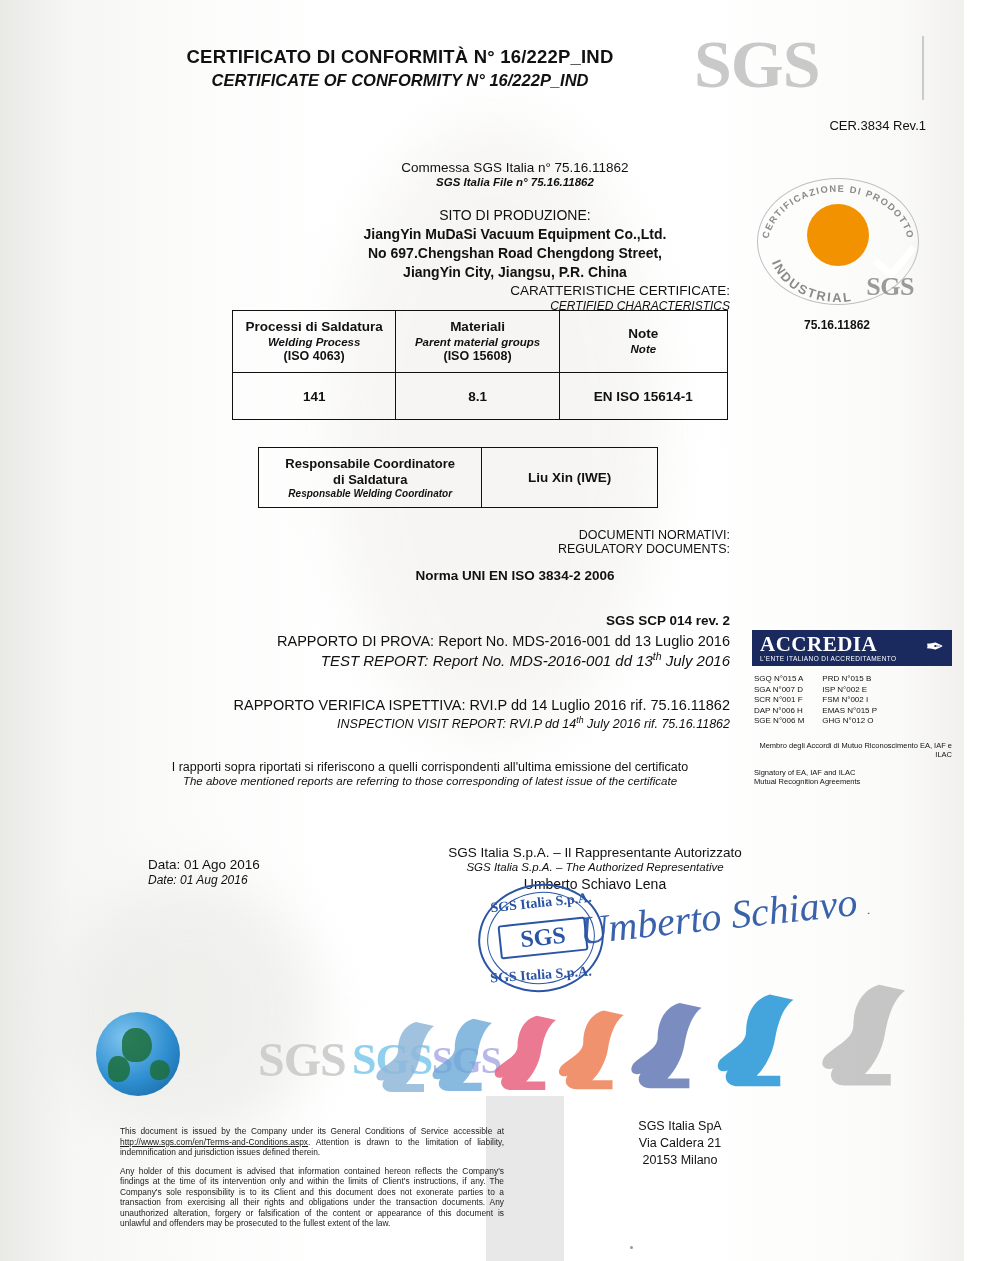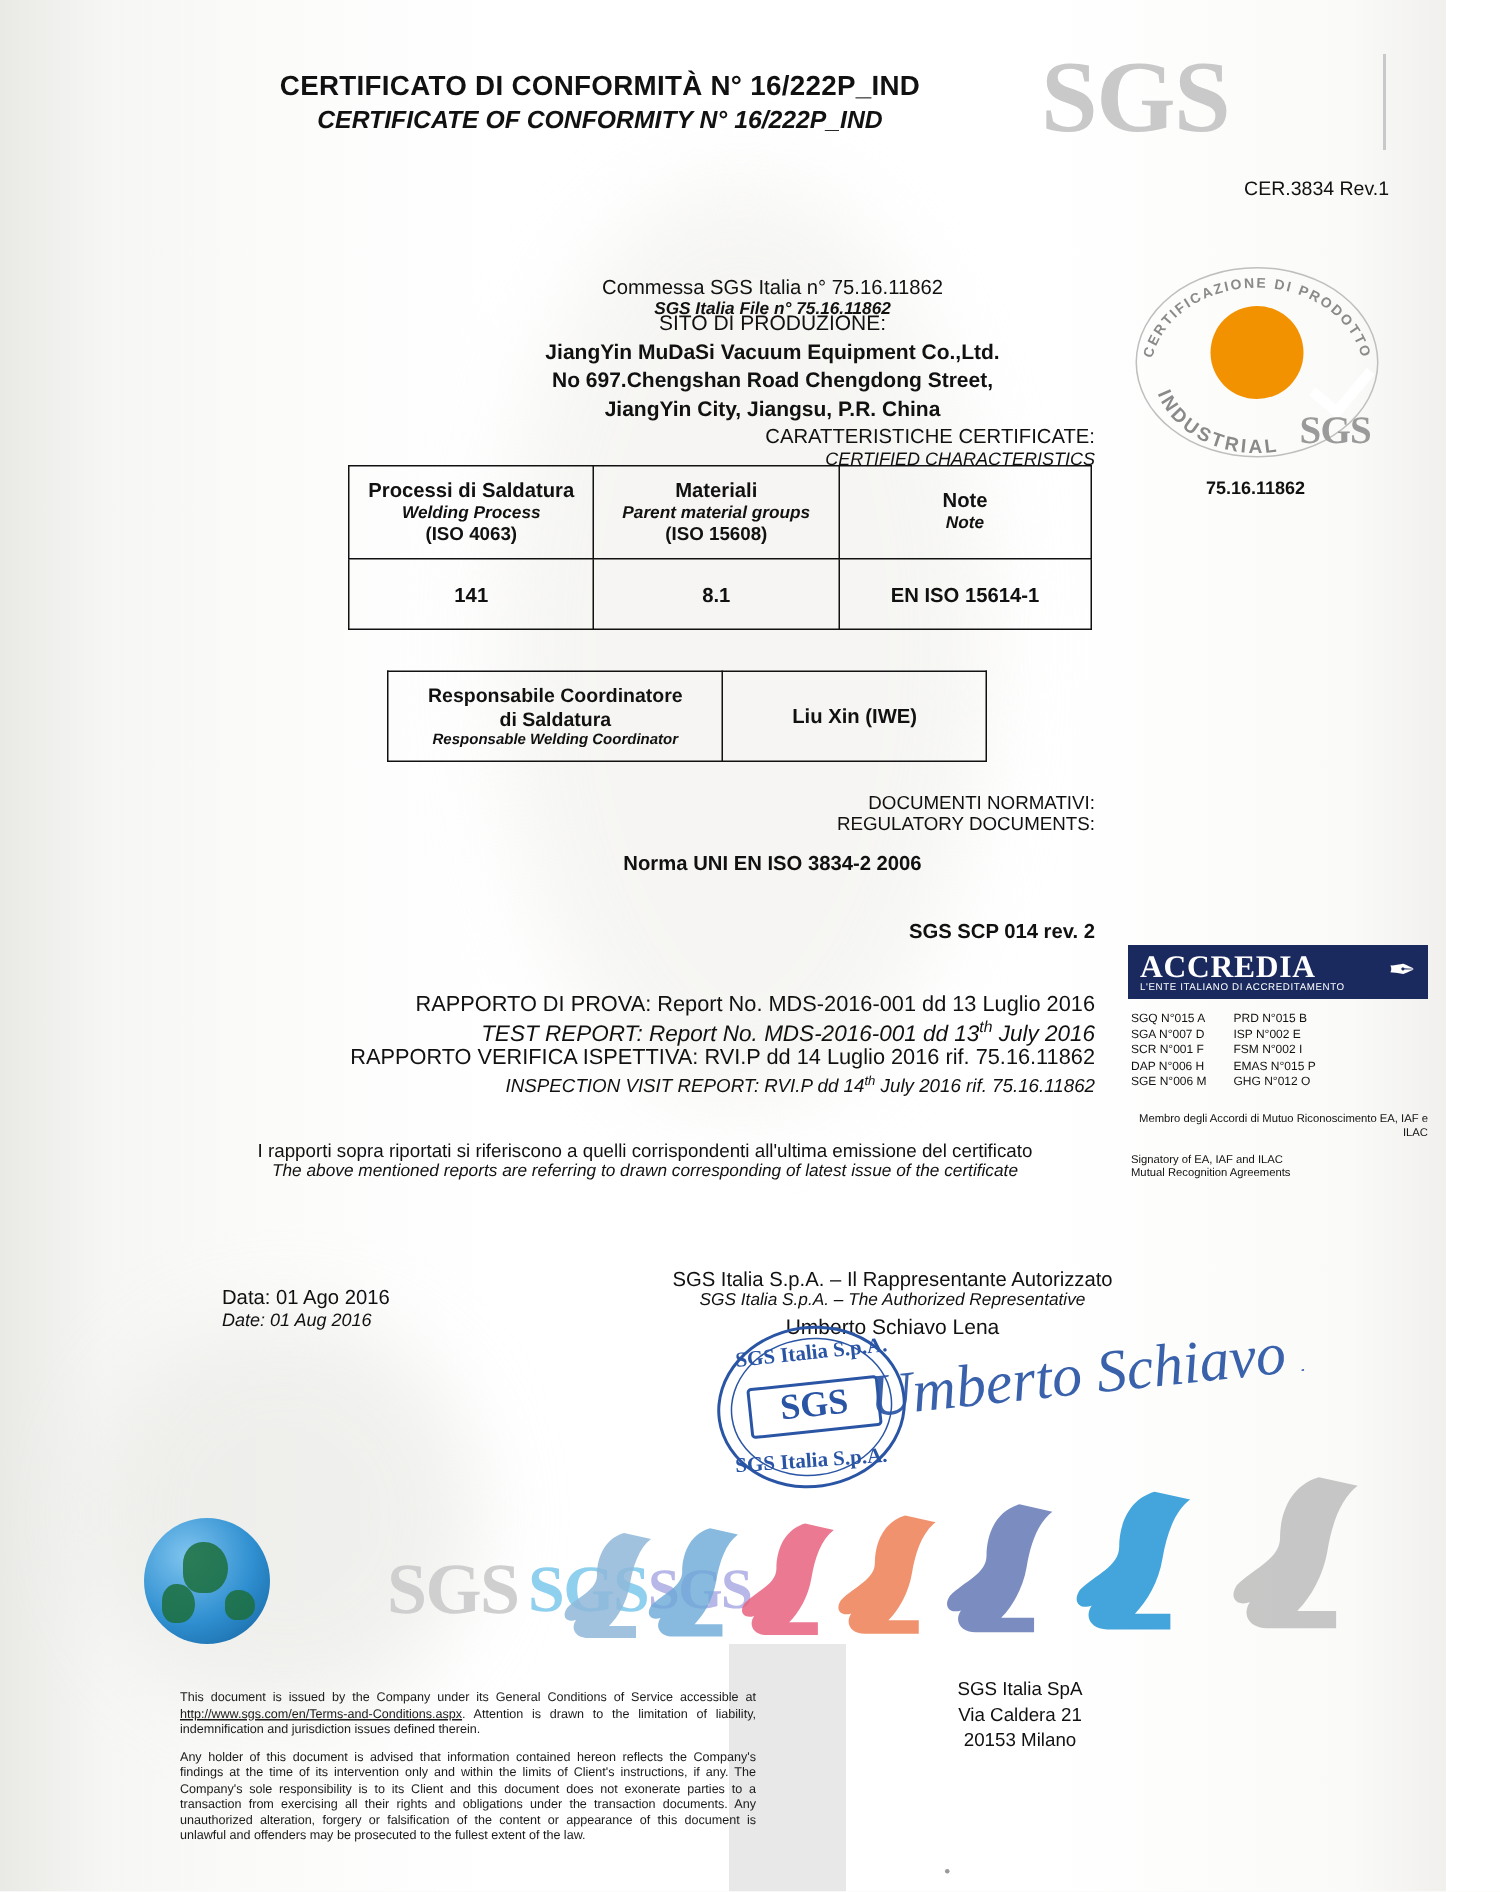--- a/index.html
+++ b/index.html
@@ -87,21 +87,20 @@
     background: #c9c9c9;
   }
 
   
   .commessa {
     position: absolute;
     left: 300px;
     top: 160px;
     width: 430px;
     text-align: center;
-    margin-top: 24px;
   }
   .commessa .l1 { font-size: 13.5px; }
   .commessa .l2 { font-size: 11.5px; font-style: italic; font-weight: bold; margin-top: 1px; }
 
   .site {
     position: absolute;
     left: 300px;
     top: 206px;
     width: 430px;
     text-align: center;
@@ -189,21 +188,21 @@
     font-weight: bold;
   }
 
   .report {
     position: absolute;
     left: 180px;
     top: 633px;
     width: 550px;
     text-align: right;
   }
-  .report .l1 { font-size: 14.5px; margin-top: 29px; }
+  .report .l1 { font-size: 14.5px; }
   .report .l2 { font-size: 15px; font-style: italic; margin-top: 1px; }
   .sup { font-size: .7em; vertical-align: super; }
 
   .inspection {
     position: absolute;
     left: 150px;
     top: 697px;
     width: 580px;
     text-align: right;
   }
@@ -605,21 +604,21 @@
         <span>RVI.P dd 14 Luglio 2016 rif. 75.16.11862</span>
       </div>
       <div class="l2">
         <span>INSPECTION VISIT REPORT:</span>
         <span>RVI.P dd 14</span><span class="sup">th</span><span> July 2016 rif. 75.16.11862</span>
       </div>
     </div>
 
     <div class="refer">
       <div class="l1">I rapporti sopra riportati si riferiscono a quelli corrispondenti  all'ultima emissione del certificato</div>
-      <div class="l2">The above mentioned reports are referring to drawn corresponding of  latest issue of the certificate</div>
+      <div class="l2">The above mentioned reports are referring to those corresponding of  latest issue of the certificate</div>
     </div>
 
     <div class="dateblk">
       <div class="l1">Data: 01 Ago 2016</div>
       <div class="l2">Date: 01 Aug  2016</div>
     </div>
 
     <div class="signblk">
       <div class="l1">SGS Italia S.p.A. – Il Rappresentante Autorizzato</div>
       <div class="l2">SGS Italia S.p.A. – The Authorized Representative</div>

